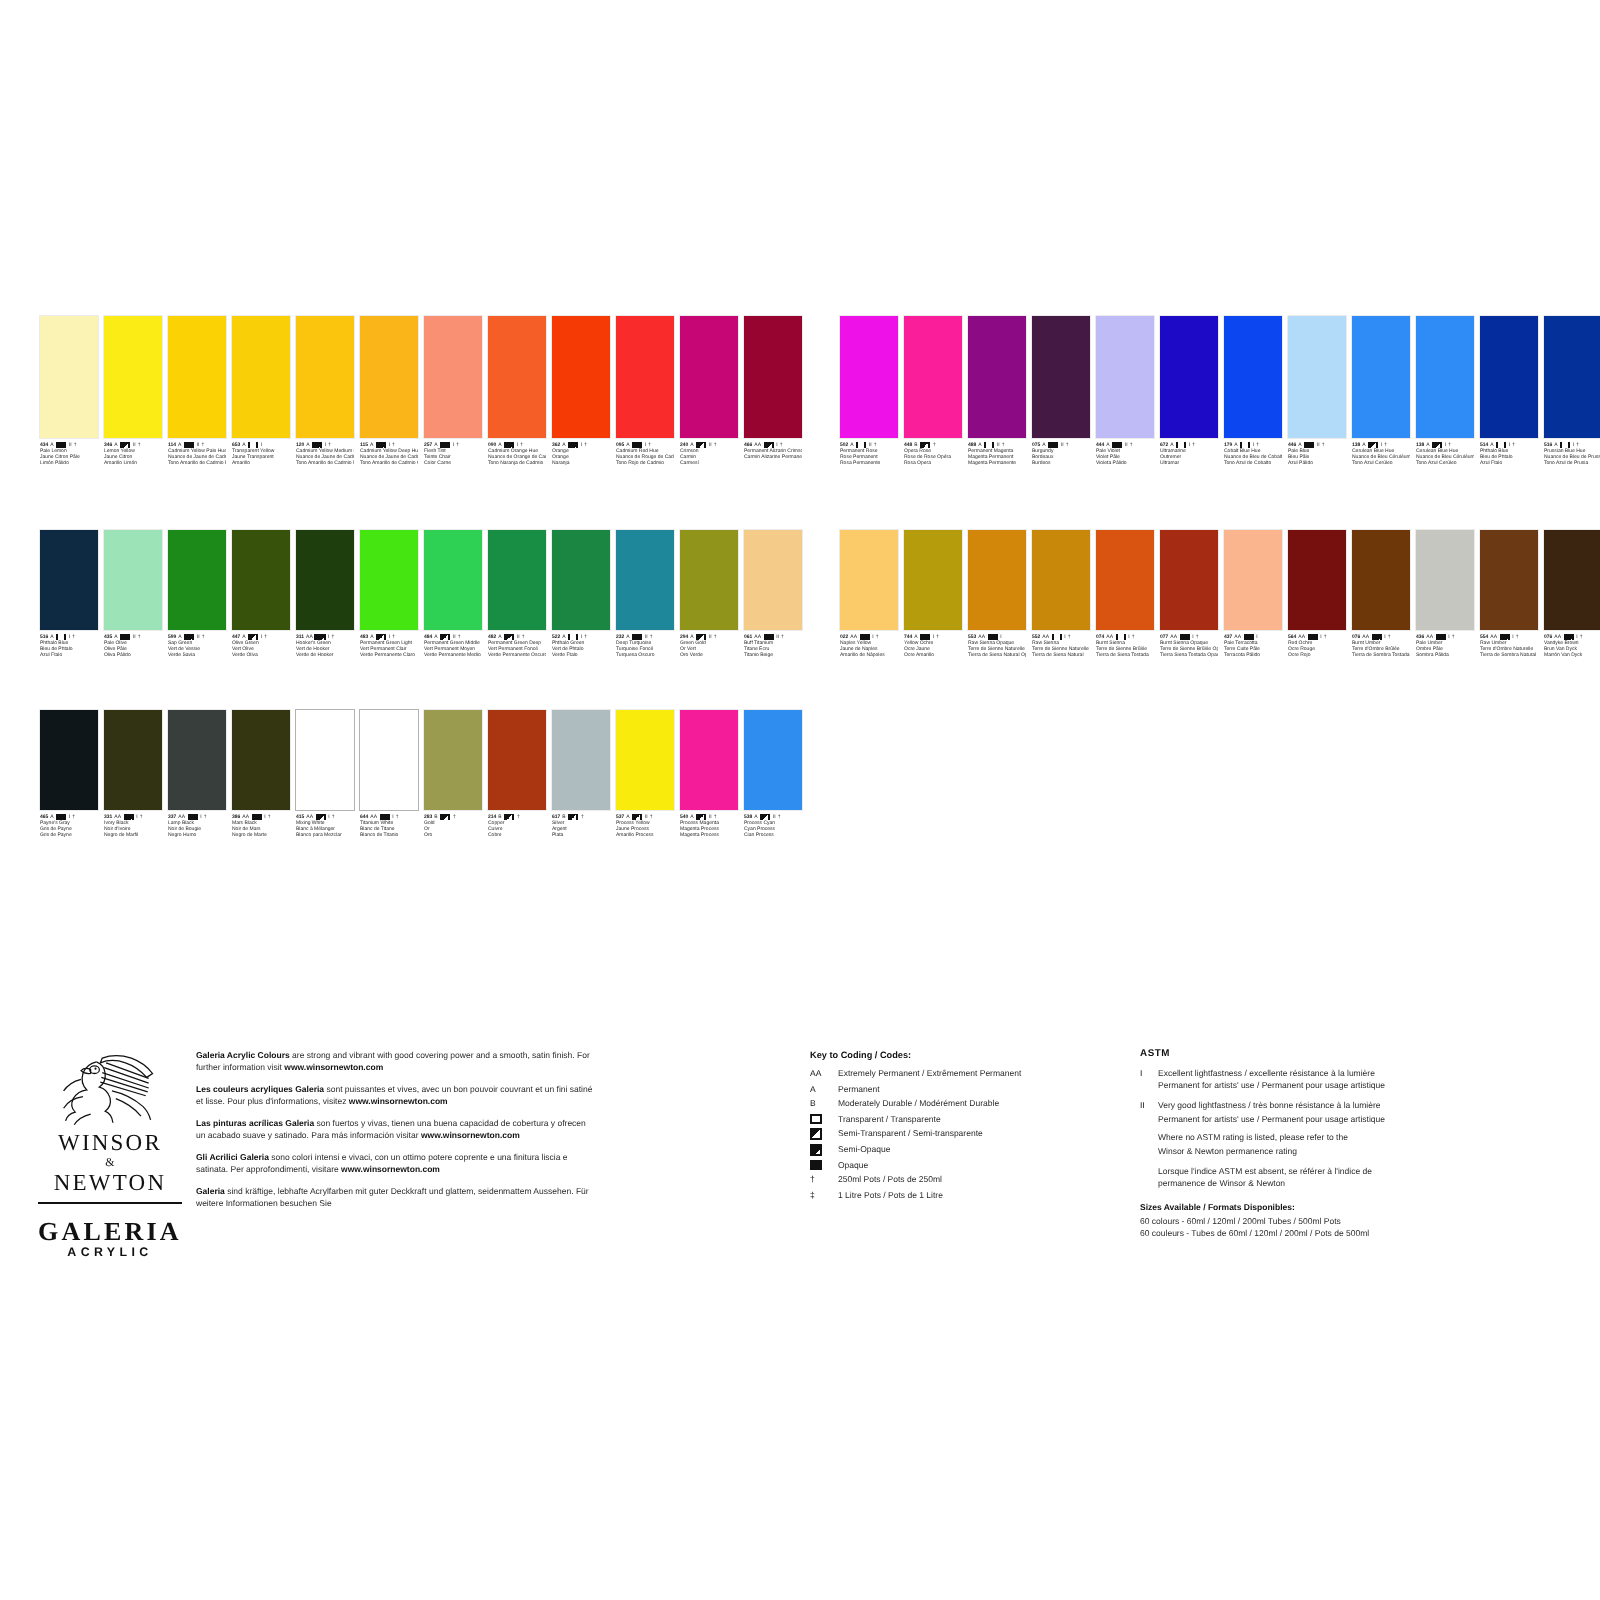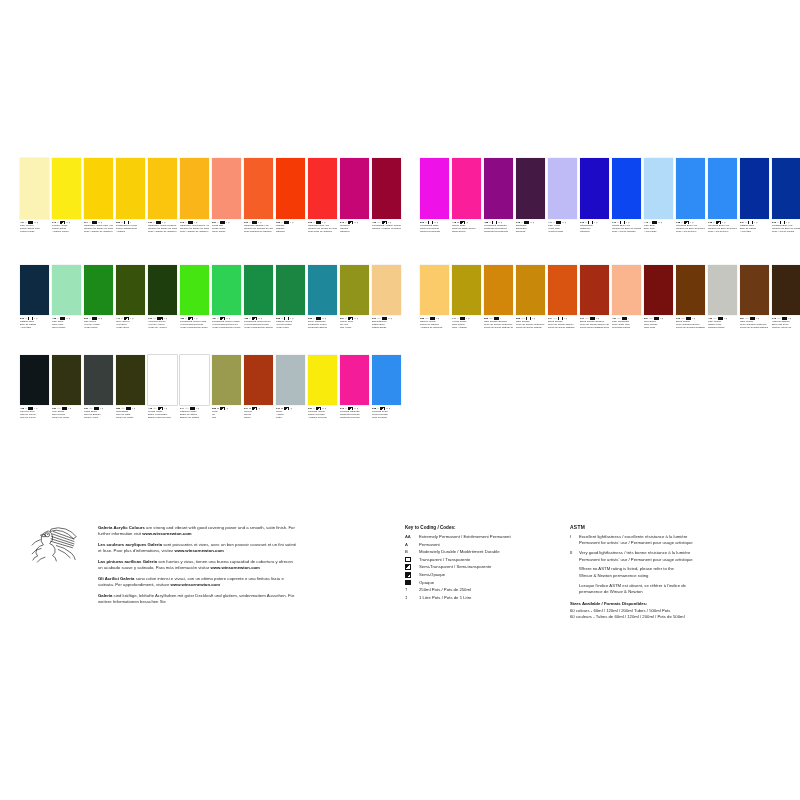--- a/index.html
+++ b/index.html
@@ -1122,20 +1122,28 @@
         <path d="M46 12 q-10 2-14 12 q-3 10 4 17 q-9 1-14 9 q-4 8 2 14 q-8 2-10 9"></path>
         <path d="M46 12 q8 3 9 12 q1 9-6 14 q8 2 11 11 q2 9-5 14 q7 3 8 12"></path>
         <path d="M30 30 q-12 3-18 12 M32 48 q-14 2-20 12 M40 66 q-12 3-17 11"></path>
         <ellipse cx="44" cy="20" rx="5" ry="4"></ellipse>
         <path d="M40 20 q-6-3-10 1 q4 4 10 3z"></path>
         <path d="M62 42 q18 4 32 16 q6 6 8 14"></path>
         <path d="M66 50 q16 6 26 18"></path>
       </g>
       <circle cx="45" cy="19" r="1.1" fill="#111"></circle>
     </svg>
+    <div class="brandline">
+      <div class="wn1">WINSOR</div>
+      <div class="amp">&amp;</div>
+      <div class="wn2">NEWTON</div>
+      <div class="rule"></div>
+      <div class="galeria">GALERIA</div>
+      <div class="acrylic">ACRYLIC</div>
+    </div>
   </div>
 
   <div class="fcol col-desc">
       <div class="para"><b>Galeria Acrylic Colours</b> are strong and vibrant with good covering power and a smooth, satin finish. For further information visit <b>www.winsornewton.com</b></div>
       <div class="para"><b>Les couleurs acryliques Galeria</b> sont puissantes et vives, avec un bon pouvoir couvrant et un fini satiné et lisse. Pour plus d'informations, visitez <b>www.winsornewton.com</b></div>
       <div class="para"><b>Las pinturas acrílicas Galeria</b> son fuertos y vivas, tienen una buena capacidad de cobertura y ofrecen un acabado suave y satinado. Para más información visitar <b>www.winsornewton.com</b></div>
       <div class="para"><b>Gli Acrilici Galeria</b> sono colori intensi e vivaci, con un ottimo potere coprente e una finitura liscia e satinata. Per approfondimenti, visitare <b>www.winsornewton.com</b></div>
       <div class="para"><b>Galeria</b> sind kräftige, lebhafte Acrylfarben mit guter Deckkraft und glattem, seidenmattem Aussehen. Für weitere Informationen besuchen Sie</div>
     </div>
 

